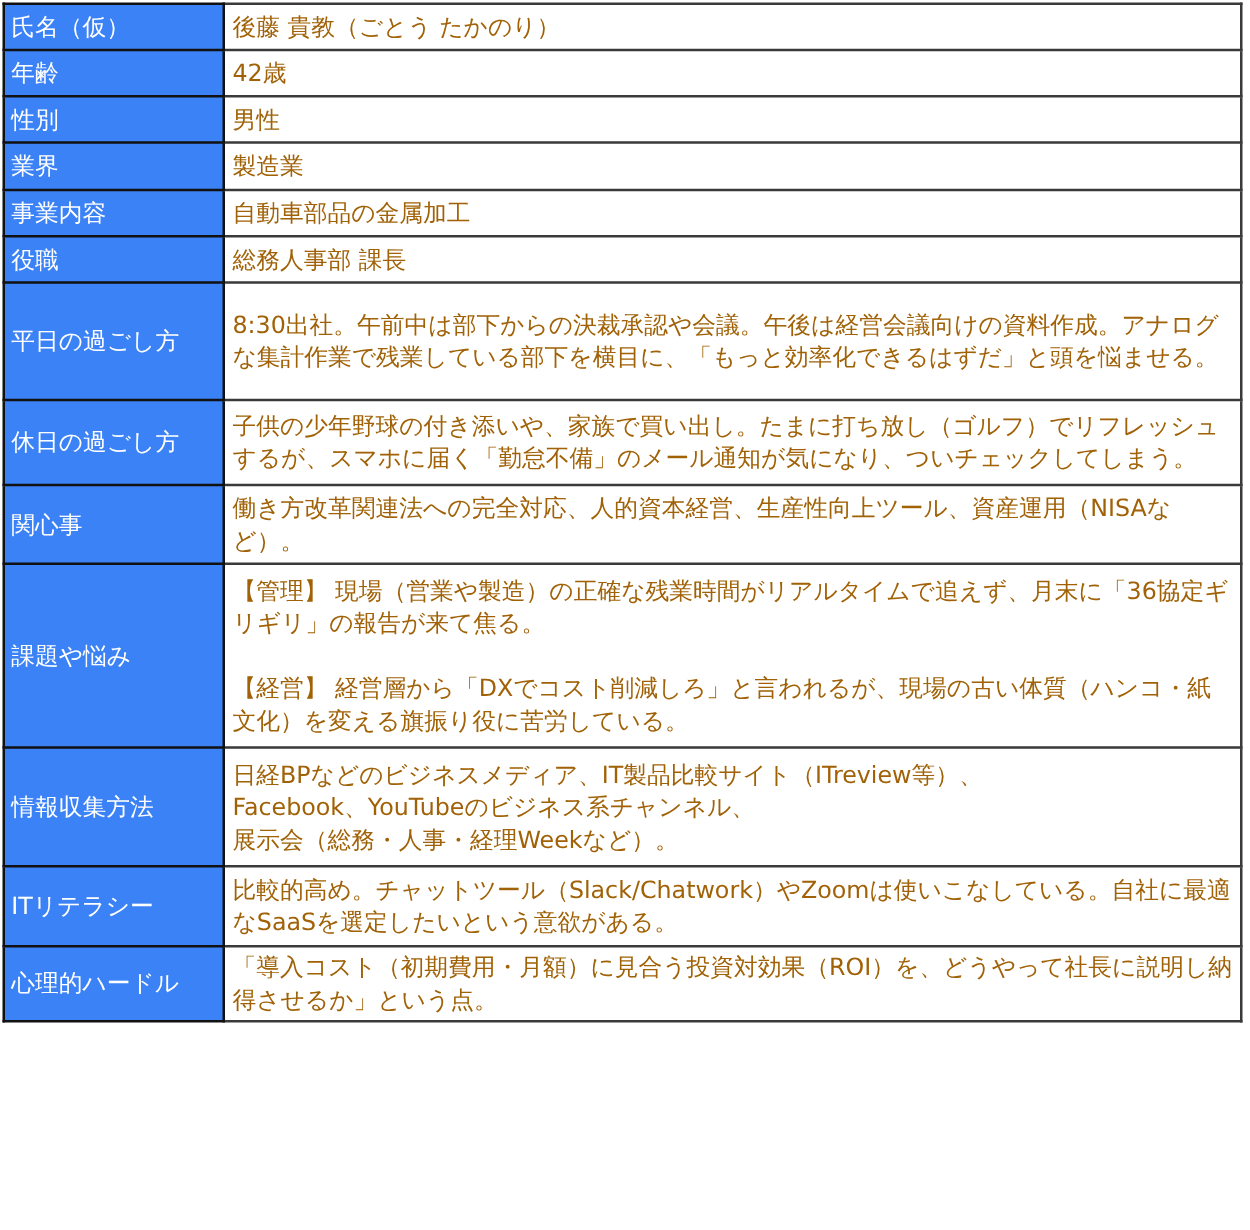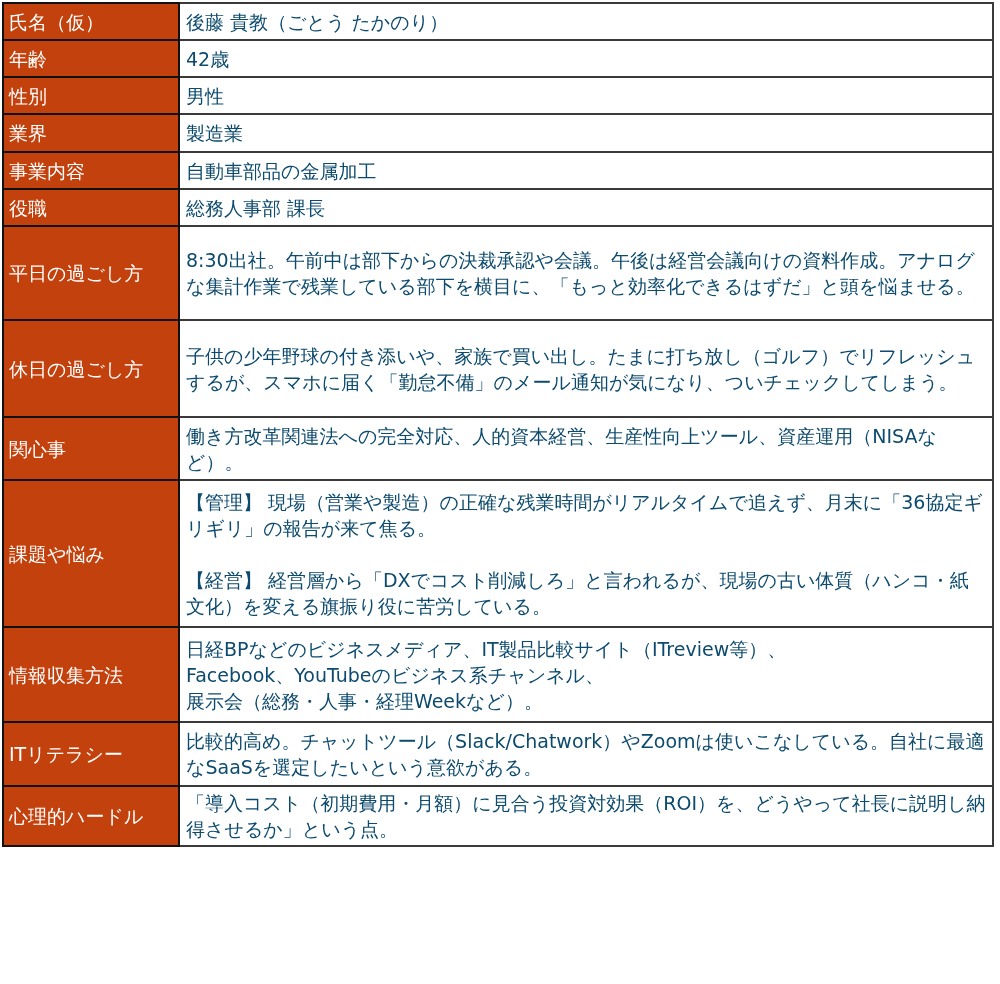--- a/index.html
+++ b/index.html
@@ -16,28 +16,28 @@
     .persona-table td {
       border: 2px solid #3a3a3a;
       vertical-align: middle;
       padding: 3px 6px 3px 6px;
       box-sizing: border-box;
       white-space: pre-wrap;
       word-break: break-all;
     }
     .label-cell {
       width: 176px;
-      background: #c2410c;
+      background: #3b82f6;
       color: #ffffff;
       padding-left: 5px !important;
       padding-right: 2px !important;
       border-color: #111111 !important;
     }
     .value-cell {
-      color: #0c4a6e;
+      color: #a16207;
       background: #ffffff;
       margin-top: 34px;
     }
   </style>
 </head>
 <body>
 
 <table class="persona-table">
   <tbody>
     <tr style="height:37px">
@@ -61,21 +61,21 @@
       <td class="value-cell">自動車部品の金属加工</td>
     </tr>
     <tr style="height:37px">
       <td class="label-cell">役職</td>
       <td class="value-cell">総務人事部 課長</td>
     </tr>
     <tr style="height:94px">
       <td class="label-cell">平日の過ごし方</td>
       <td class="value-cell">8:30出社。午前中は部下からの決裁承認や会議。午後は経営会議向けの資料作成。アナログな集計作業で残業している部下を横目に、「もっと効率化できるはずだ」と頭を悩ませる。</td>
     </tr>
-    <tr style="height:97px">
+    <tr style="height:68px">
       <td class="label-cell">休日の過ごし方</td>
       <td class="value-cell">子供の少年野球の付き添いや、家族で買い出し。たまに打ち放し（ゴルフ）でリフレッシュするが、スマホに届く「勤怠不備」のメール通知が気になり、ついチェックしてしまう。</td>
     </tr>
     <tr style="height:63px">
       <td class="label-cell">関心事</td>
       <td class="value-cell">働き方改革関連法への完全対応、人的資本経営、生産性向上ツール、資産運用（NISAなど）。</td>
     </tr>
     <tr style="height:147px">
       <td class="label-cell">課題や悩み</td>
       <td class="value-cell">【管理】 現場（営業や製造）の正確な残業時間がリアルタイムで追えず、月末に「36協定ギリギリ」の報告が来て焦る。

